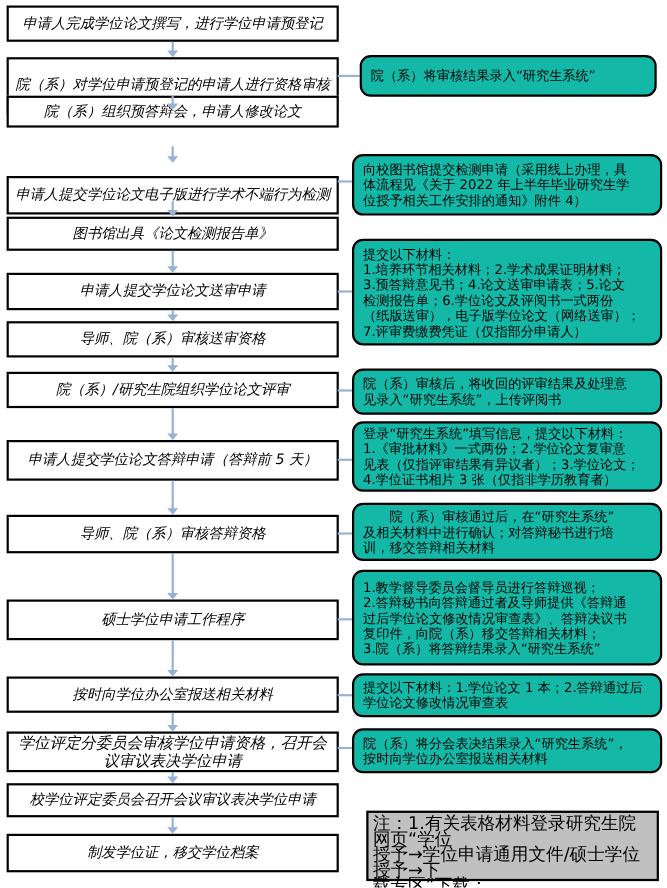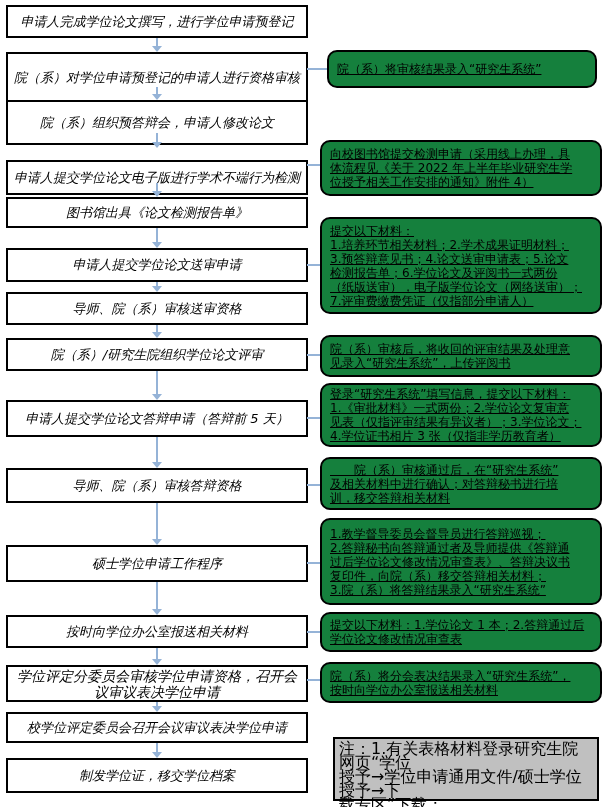--- a/index.html
+++ b/index.html
@@ -28,44 +28,43 @@
   .arrow .head{position:absolute;bottom:0;left:2px;width:0;height:0;
     border-left:5px solid transparent;border-right:5px solid transparent;
     border-top:6px solid var(--blue)}
 
   
   .conn{position:absolute;height:2px;background:var(--blue)}
 
   
   .rbox{
     position:absolute;left:320px;width:282px;
-    border:2px solid var(--border);border-radius:10px;background:#15803d;
+    border:2px solid var(--border);border-radius:10px;background:#14b8a6;
     display:flex;align-items:center;
     font-size:12px;line-height:14px;
     padding:3px 8px;
-    text-decoration:underline;
   }
   .rbox .txt{white-space:pre-wrap;width:100%}
 
   
   .note{
     position:absolute;left:333px;top:737px;width:266px;height:64px;
     background:var(--notebg);border:2px solid var(--border);
     font-size:16px;line-height:14px;padding:3px 4px;
     white-space:pre-wrap;
   }
 </style>
 </head>
 <body>
 
 <div class="canvas">
 
   <div class="lbox" style="top:5px;height:33px">申请人完成学位论文撰写，进行学位申请预登记</div>
   <div class="lbox" style="top:52px;height:52px">院（系）对学位申请预登记的申请人进行资格审核</div>
-  <div class="lbox" style="top:100px;height:45px">院（系）组织预答辩会，申请人修改论文</div>
+  <div class="lbox" style="top:87px;height:29px">院（系）组织预答辩会，申请人修改论文</div>
   <div class="lbox" style="top:160px;height:35px">申请人提交学位论文电子版进行学术不端行为检测</div>
   <div class="lbox" style="top:197px;height:31px">图书馆出具《论文检测报告单》</div>
   <div class="lbox" style="top:248px;height:34px">申请人提交学位论文送审申请</div>
   <div class="lbox" style="top:292px;height:33px">导师、院（系）审核送审资格</div>
   <div class="lbox" style="top:338px;height:33px">院（系）/研究生院组织学位论文评审</div>
   <div class="lbox" style="top:400px;height:37px">申请人提交学位论文答辩申请（答辩前 5 天）</div>
   <div class="lbox" style="top:468px;height:35px">导师、院（系）审核答辩资格</div>
   <div class="lbox" style="top:545px;height:37px">硕士学位申请工作程序</div>
   <div class="lbox" style="top:615px;height:33px">按时向学位办公室报送相关材料</div>
   <div class="lbox" style="top:665px;height:37px;font-size:14px">学位评定分委员会审核学位申请资格，召开会议审议表决学位申请</div>

